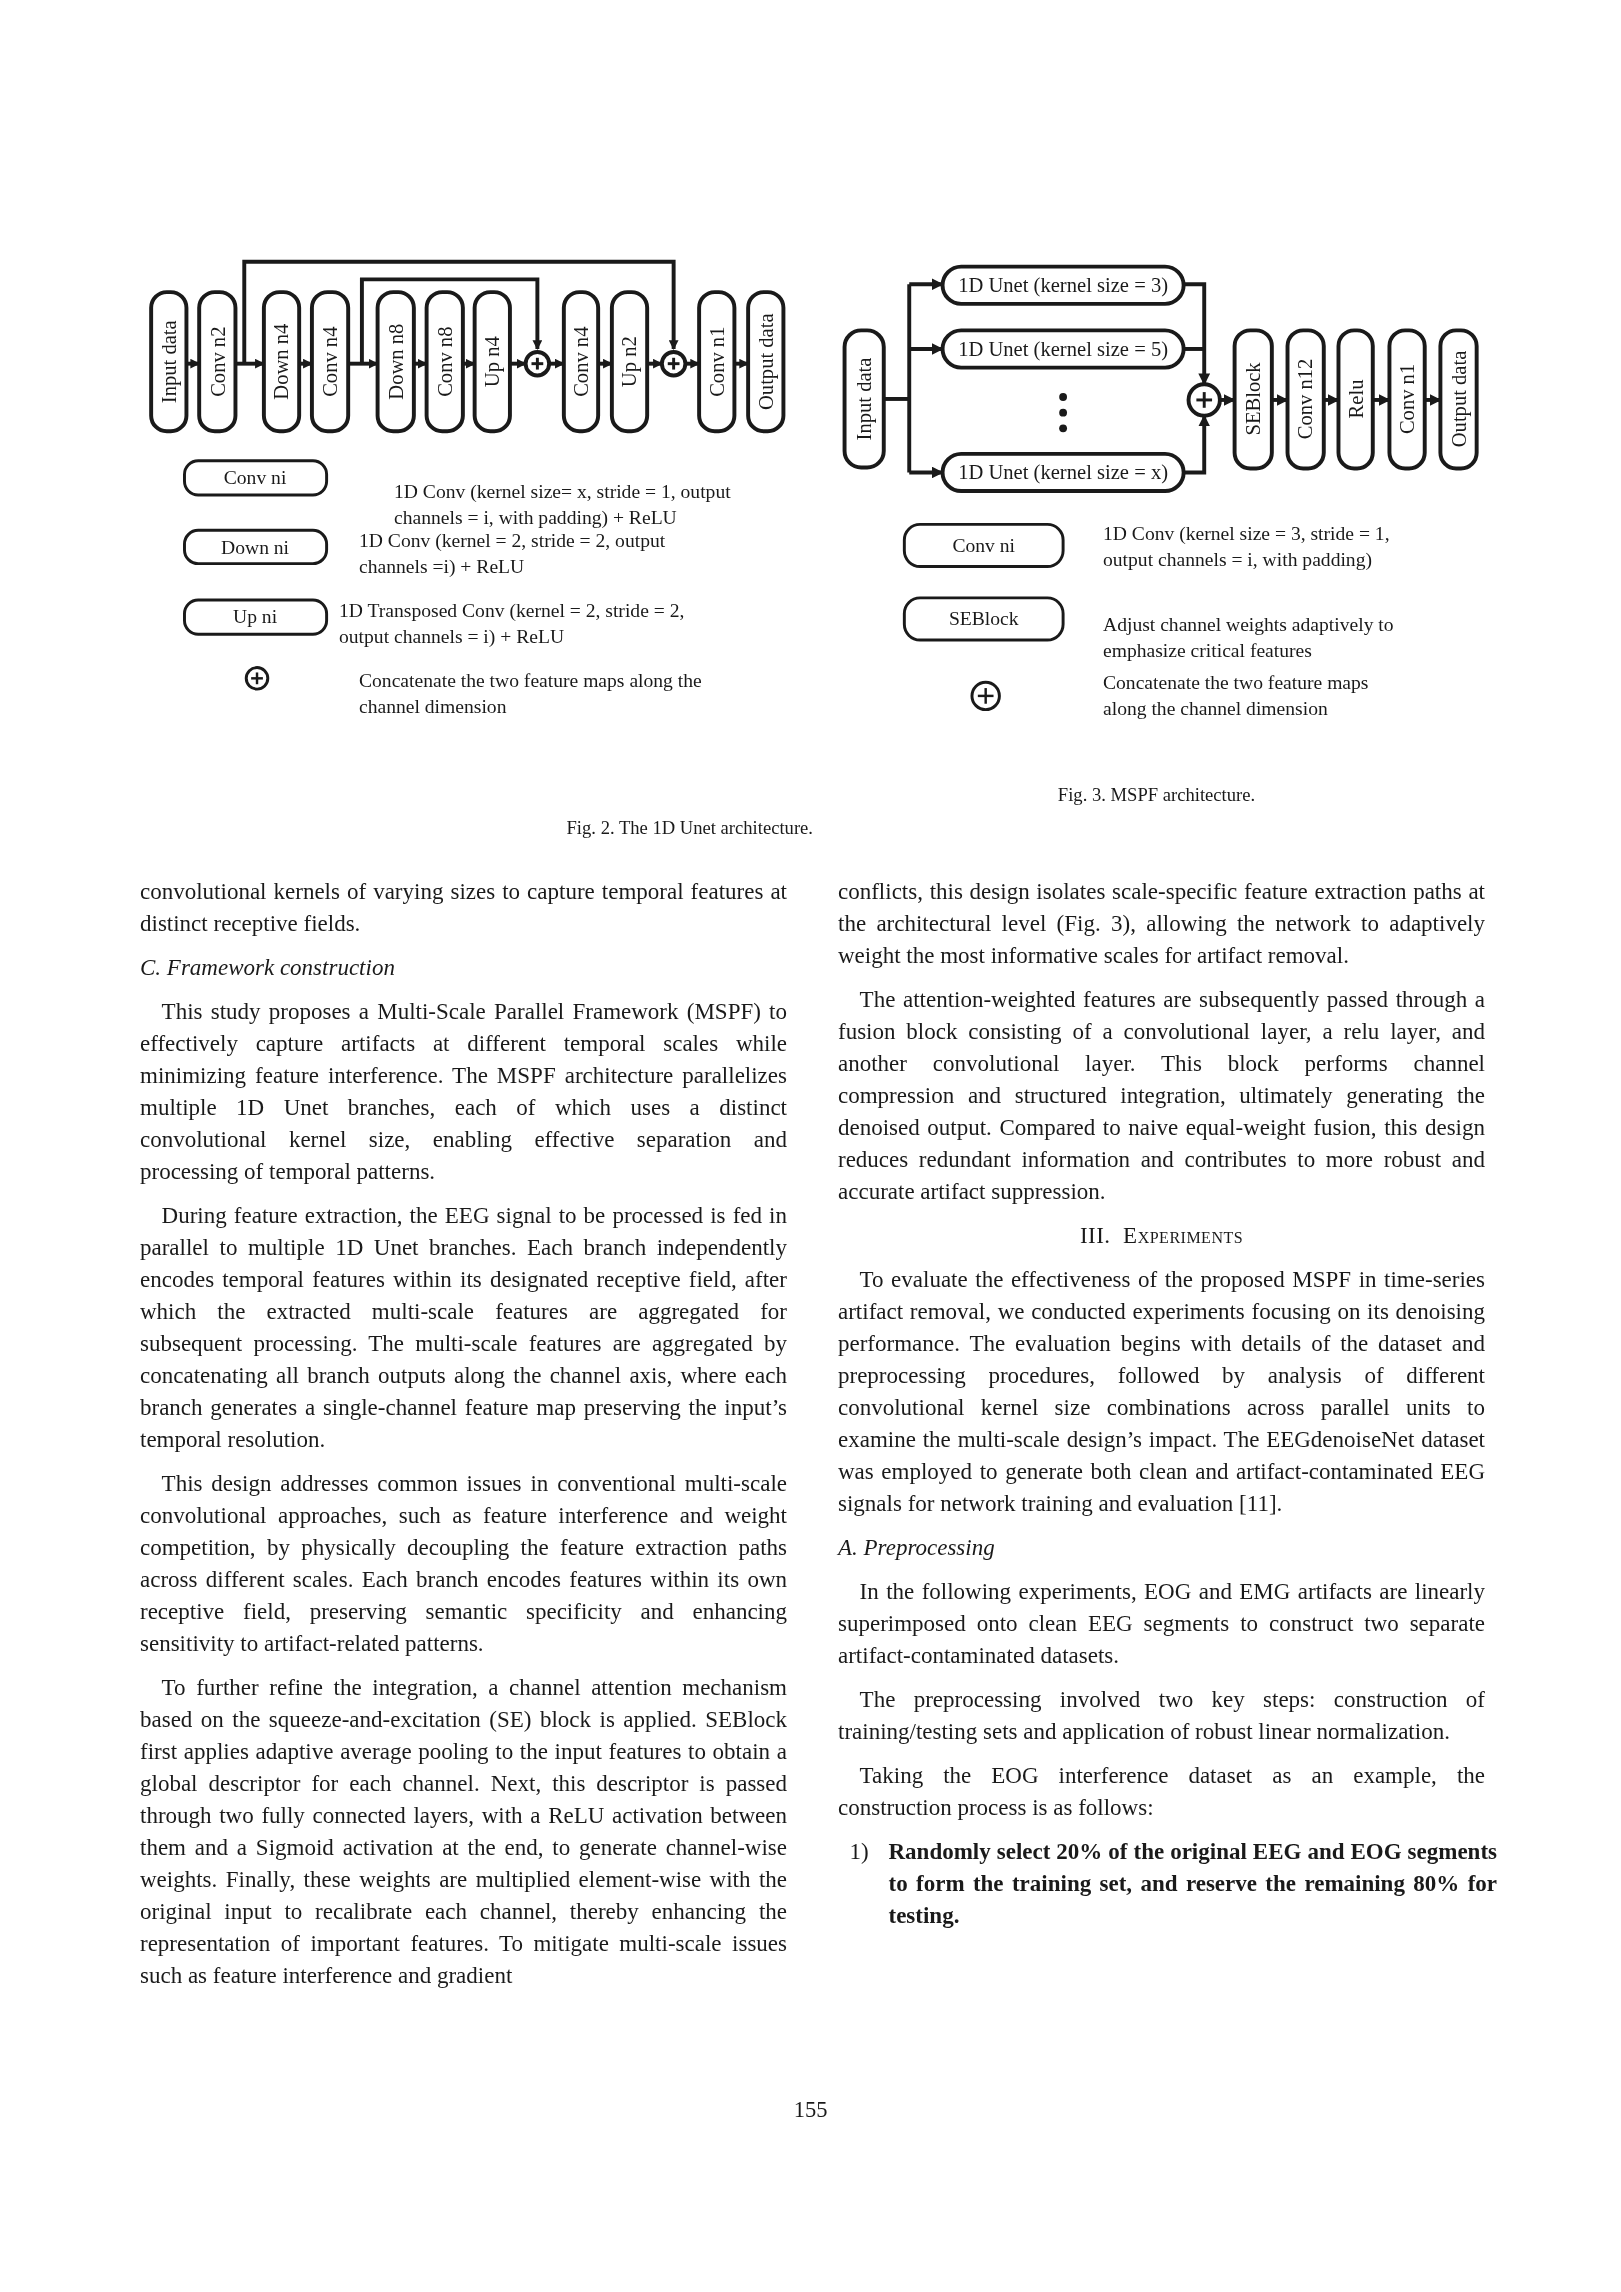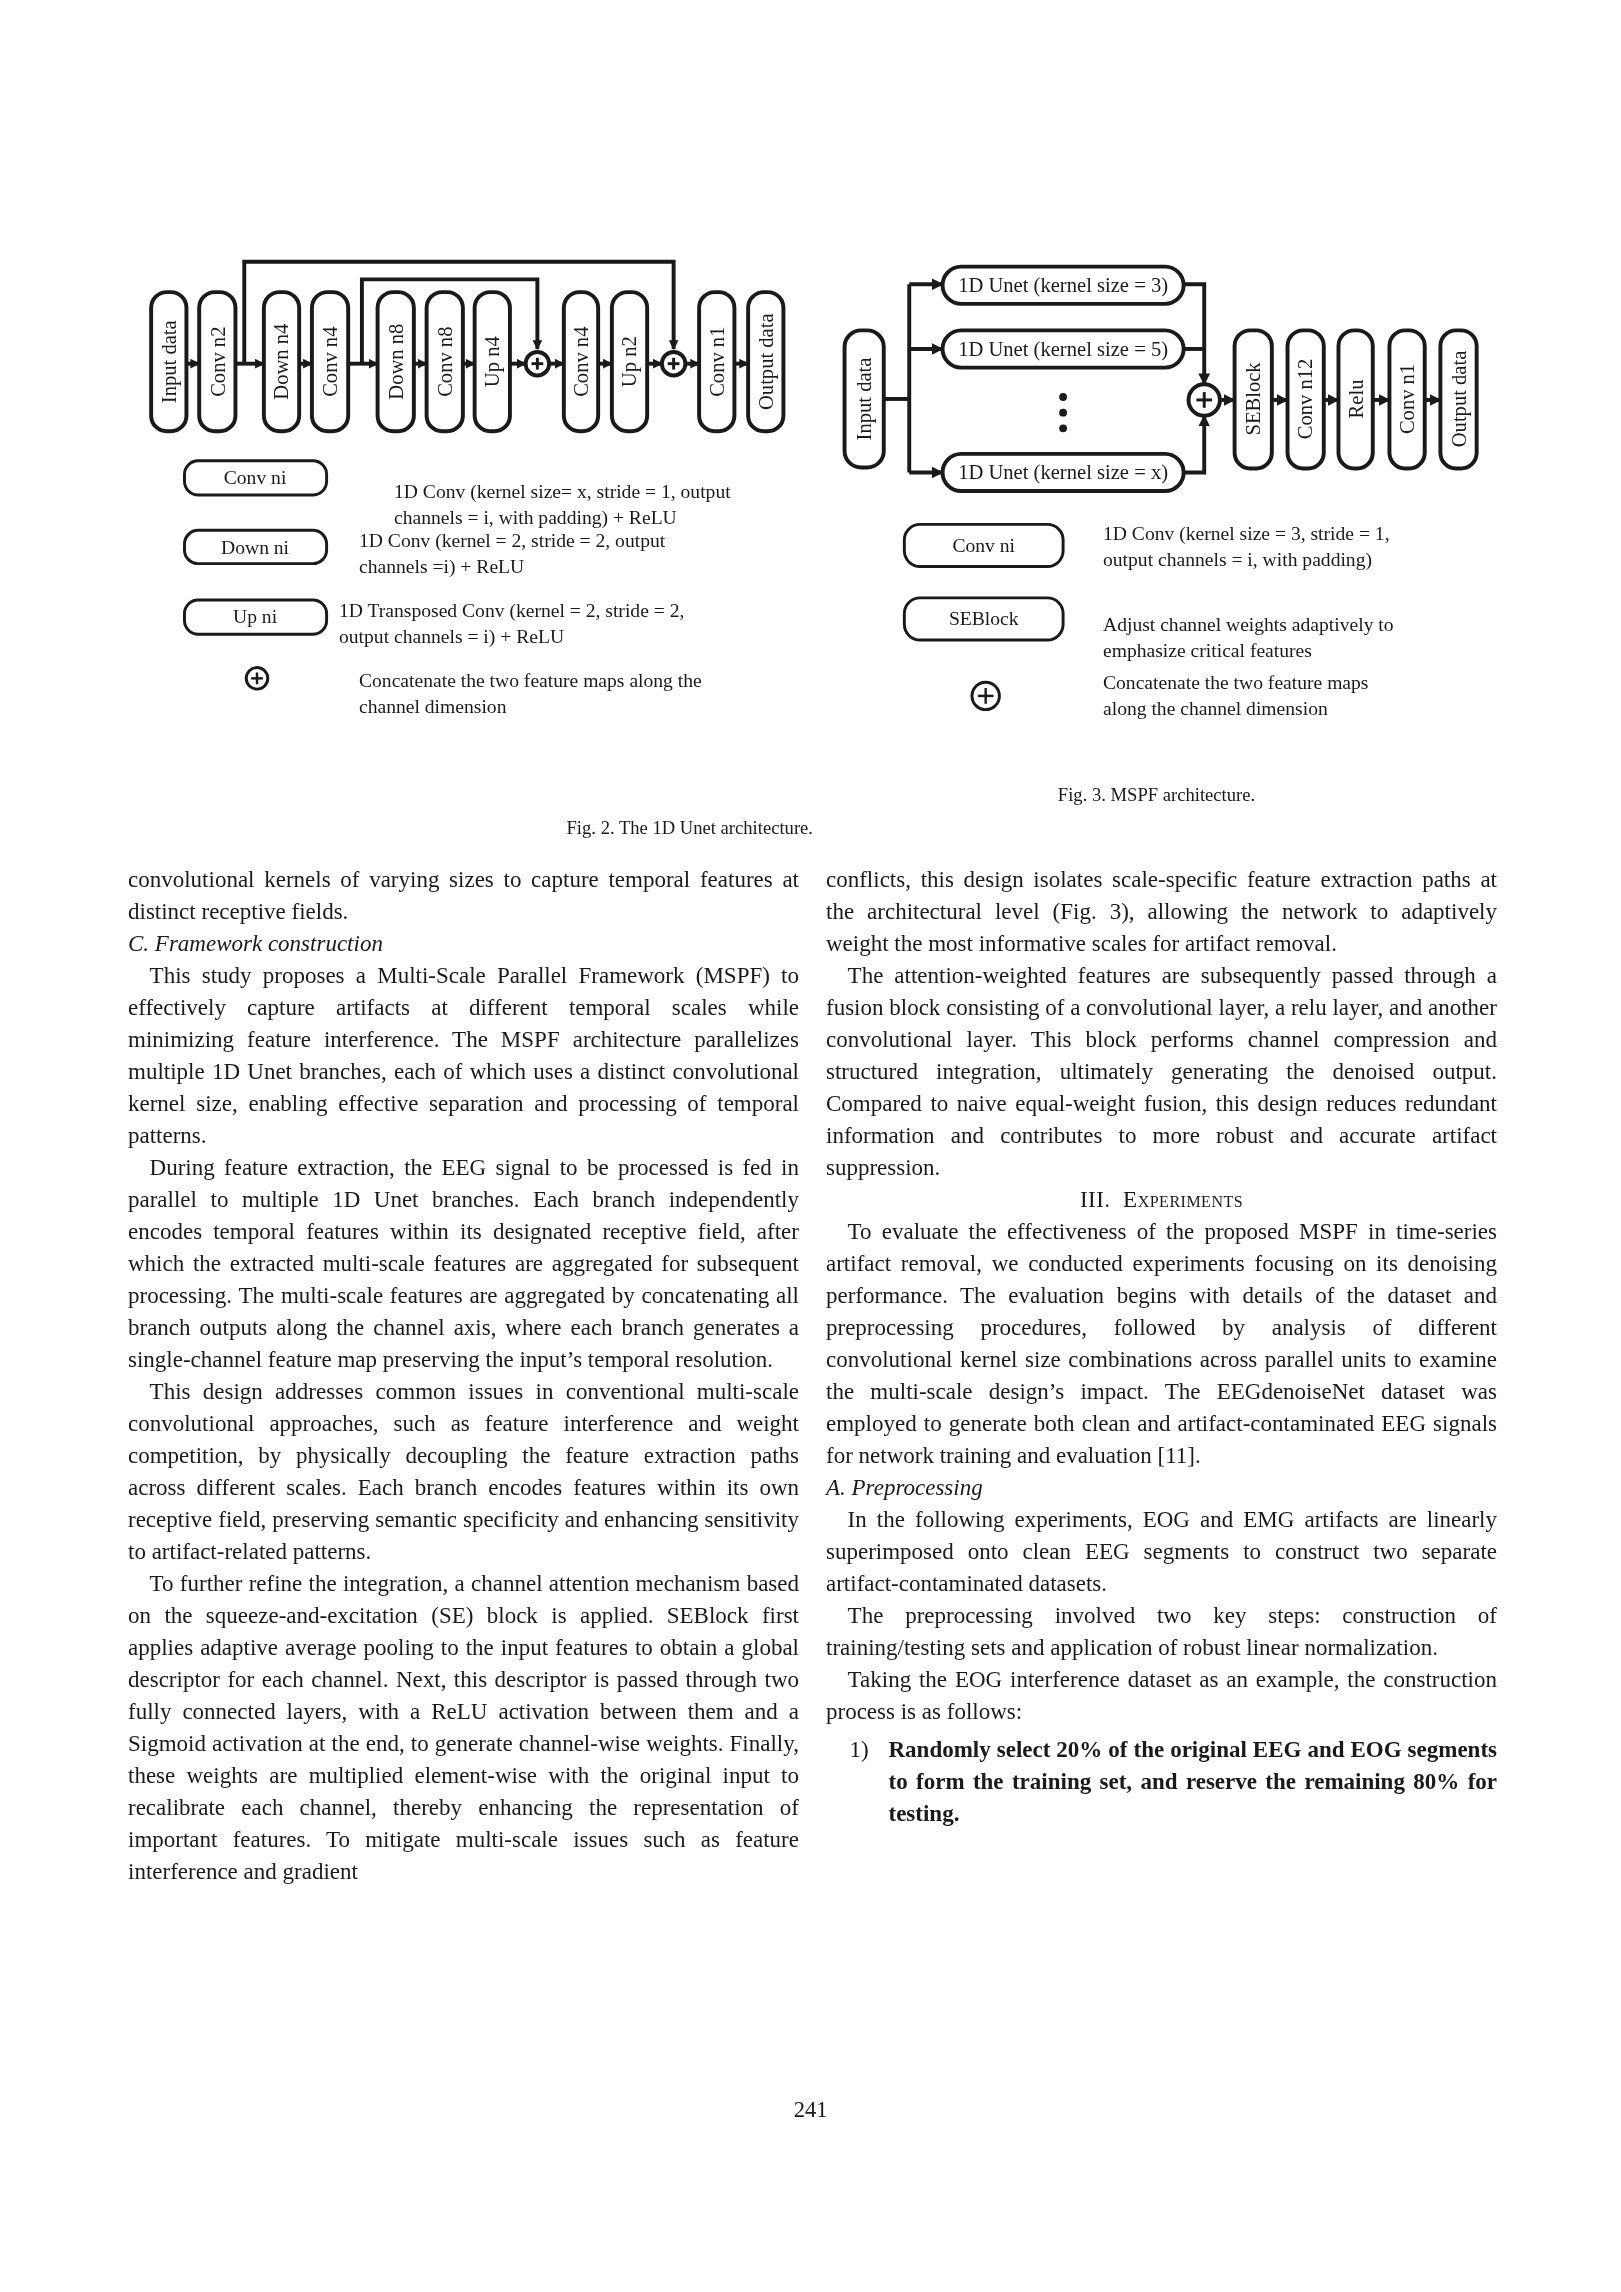--- a/index.html
+++ b/index.html
@@ -4,21 +4,21 @@
 <style>
   html, body { margin: 0; padding: 0; background: #ffffff; }
   body { width: 1621px; height: 2293px; position: relative; overflow: hidden;
          font-family: "Liberation Serif", "DejaVu Serif", serif; color: #1a1a1a; }
   .abs { position: absolute; }
   svg text { font-family: "Liberation Serif", "DejaVu Serif", serif; fill: #1a1a1a; }
   .legend-text { position: absolute; font-size: 19.6px; line-height: 25.5px; color: #1a1a1a; }
   .caption { position: absolute; font-size: 18.6px; text-align: center; color: #1a1a1a; }
   .col { position: absolute; width: 671px; font-size: 23px; line-height: 32px;
          text-align: justify; hyphens: manual; }
-  .col p { margin: 0; text-indent: 21.6px; }
+  .col p { margin: 12px; text-indent: 21.6px; }
   .col p.noindent { text-indent: 0; }
   .subsec { font-style: italic; margin: 11.8px 0 7.8px 0; text-indent: 0 !important; }
   .sec { text-align: center; margin: 13.7px 0 7.8px 0; text-indent: 0 !important; letter-spacing: 0.5px; }
   .sec .sc { font-variant: small-caps; }
   .list-item { display: flex; margin: 5.9px 0 0 23.5px; }
   .list-item .num { width: 39px; flex: none; }
   .list-item .txt { flex: 1; text-align: justify; font-weight: bold; }
   .pagenum { position: absolute; top: 2097px; left: 0; width: 1621px; text-align: center; font-size: 22.5px; }
 </style>
 </head>
@@ -224,14 +224,14 @@
   <p class="subsec">A.  Preprocessing</p>
   <p>In the following experiments, EOG and EMG artifacts are linearly superimposed onto clean EEG segments to construct two separate artifact-contaminated datasets.</p>
   <p>The preprocessing involved two key steps: construction of training/testing sets and application of robust linear normal­ization.</p>
   <p>Taking the EOG interference dataset as an example, the construction process is as follows:</p>
   <div class="list-item">
     <span class="num">1)</span>
     <span class="txt">Randomly select 20% of the original EEG and EOG segments to form the training set, and reserve the remaining 80% for testing.</span>
   </div>
 </div>
 
-<div class="pagenum">241</div>
+<div class="pagenum">155</div>
 
 
 </body></html>

